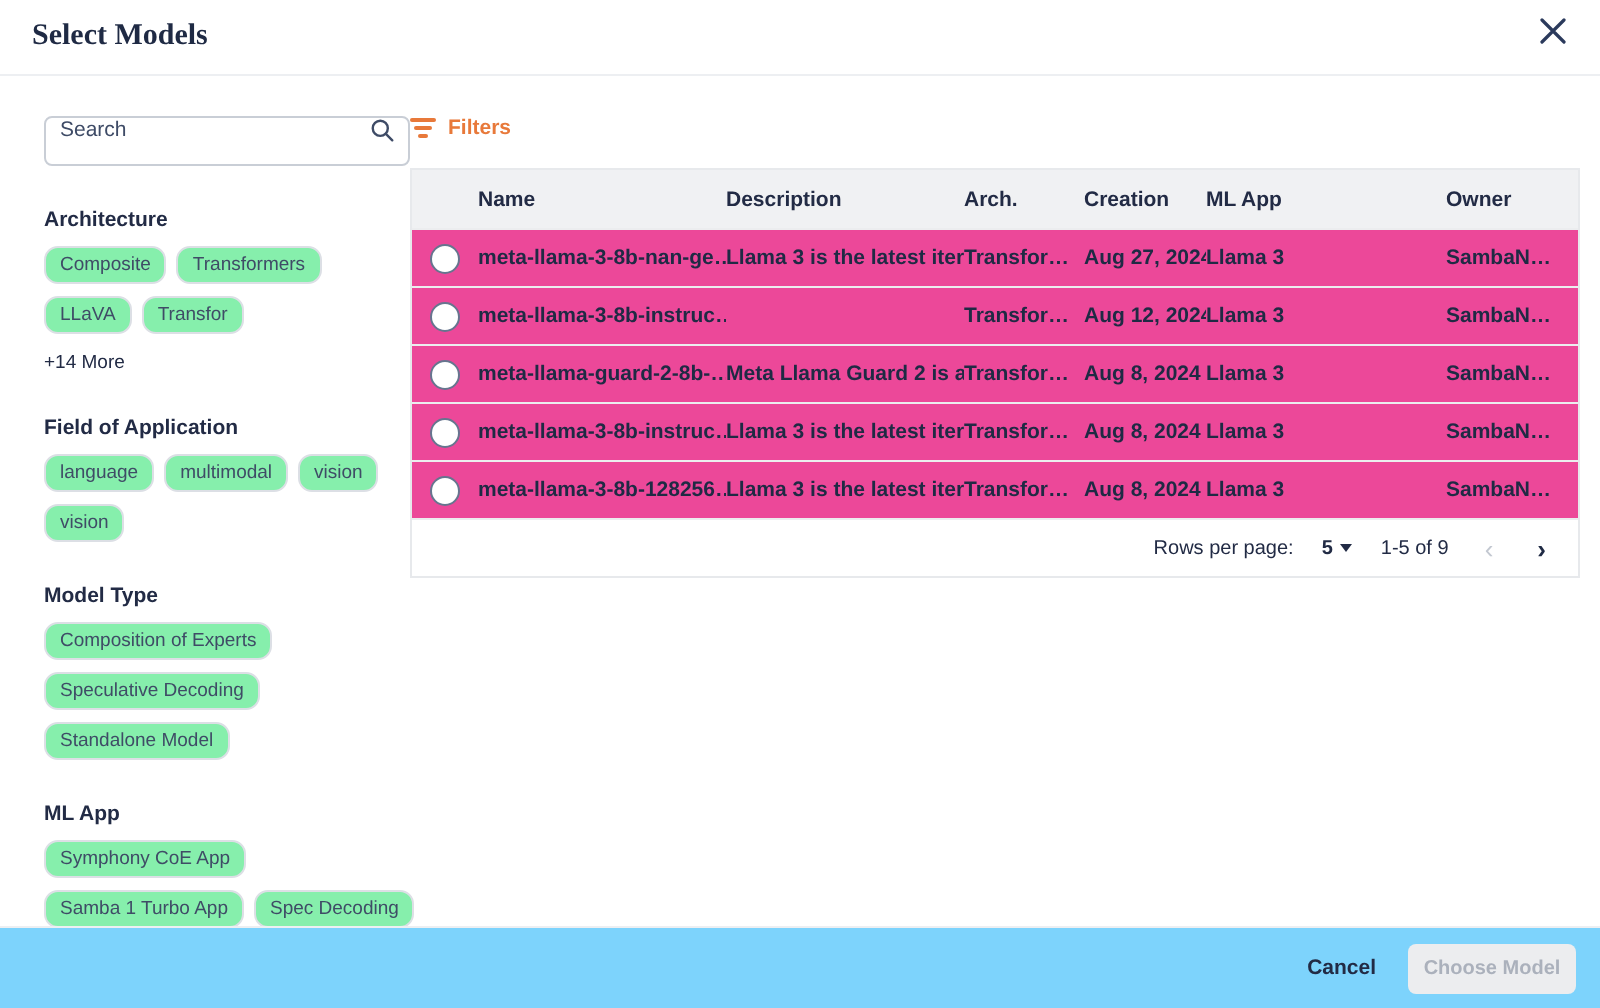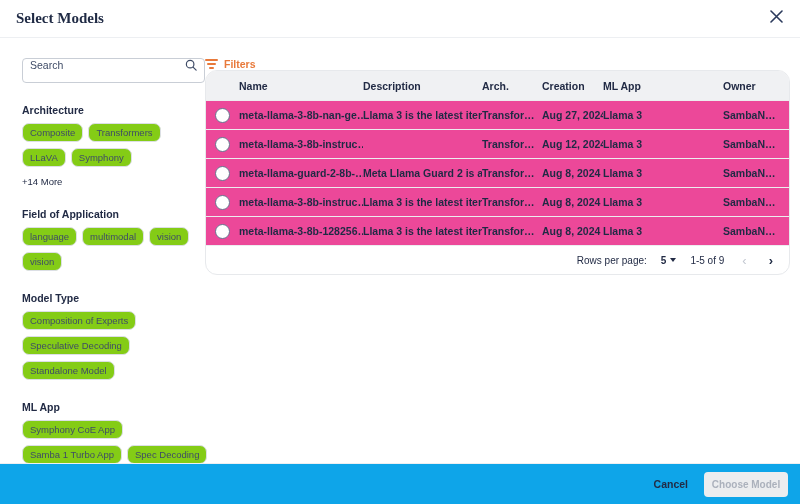--- a/index.html
+++ b/index.html
@@ -19,53 +19,53 @@
   .sidebar { width:205px; padding:20px 0 0 22px; flex-shrink:0; }
   .search-box { width:183px; height:25px; border:1px solid #C9CED6; border-radius:4px; display:flex; align-items:flex-start;
                 padding:0 7px; background:#fff; }
   .search-box input { border:none; outline:none; flex:1; font-size:10.5px; color:#222B45; font-family:inherit; background:transparent; }
   .search-box input::placeholder { color:#3E4B66; }
   .search-icon { width:12px; height:12px; flex-shrink:0; }
 
   .section { margin-top:21px; }
   .section-label { font-size:10.5px; font-weight:700; color:#222B45; }
   .chips { margin-top:7px; display:flex; flex-wrap:wrap; gap:6px 5px; width:186px; }
-  .chip { font-family:inherit; font-size:9.5px; color:#3F4C66; background:#84cc16; border:1px solid #DCDFE5;
+  .chip { font-family:inherit; font-size:9.5px; color:#3F4C66; background:#86efac; border:1px solid #DCDFE5;
           border-radius:7px; padding:3px 7px; cursor:pointer; white-space:nowrap; line-height:11px; }
   .chip.sel-filled { background:#E8793A; border-color:#E8793A; color:#fff; }
   .more-link { margin-top:9px; font-size:9.5px; color:#222B45; cursor:pointer; }
 
   
   .main { flex:1; padding:20px 10px 0 0; }
   .filters-btn { display:flex; align-items:center; gap:6px; background:none; border:none; cursor:pointer;
                  color:#E8793A; font-family:inherit; font-size:10.5px; font-weight:700; padding:0; }
   .filter-icon { display:inline-flex; flex-direction:column; align-items:center; gap:2px; width:13px; }
   .filter-icon i { display:block; height:2px; background:#E8793A; border-radius:1px; }
   .filter-icon i:nth-child(1){ width:13px; } .filter-icon i:nth-child(2){ width:9px; } .filter-icon i:nth-child(3){ width:5px; }
 
-  .table-card { border:1px solid #E7E9EC; border-radius:12px; overflow:hidden; background:#fff; }
+  .table-card { margin-top:14px; border:1px solid #E7E9EC; border-radius:0; overflow:hidden; background:#fff; }
   .tgrid { display:grid; grid-template-columns:33px 124px 119px 60px 61px 120px 1fr; align-items:center; }
   .thead { background:#F0F1F3; height:29px; }
   .thead .cell { font-size:10.5px; font-weight:700; color:#222B45; }
   .trow { height:29px; border-top:1px solid #ECEDEF; background:#ec4899; cursor:pointer; }
   .cell { font-size:10.5px; font-weight:600; color:#1F2A44; white-space:nowrap; overflow:hidden; padding-right:8px; }
   .c-radio { display:flex; justify-content:center; padding-right:0; }
   .radio { width:15px; height:15px; border:1.6px solid #66758F; border-radius:50%; background:#fff; display:inline-block; }
 
   .pagination { height:29px; border-top:1px solid #ECEDEF; display:flex; align-items:center; justify-content:flex-end;
                 gap:14px; padding-right:12px; font-size:10px; color:#222B45; }
   .rpp-select { display:flex; align-items:center; gap:4px; cursor:pointer; font-weight:600; }
   .caret-down { width:0; height:0; border-left:3.5px solid transparent; border-right:3.5px solid transparent; border-top:4px solid #222B45; display:inline-block; }
   .pg-btn { background:none; border:none; cursor:pointer; padding:0 4px; font-size:13px; font-family:inherit; line-height:1; }
   .pg-prev { color:#C3C8D1; }
   .pg-next { color:#1F2A44; font-weight:700; }
 
   
   .dlg-footer { position:absolute; left:0; right:0; bottom:0; height:41px; border-top:1px solid #EDEFF2;
-                display:flex; align-items:center; justify-content:flex-end; gap:16px; padding-right:12px; background:#0ea5e9; }
+                display:flex; align-items:center; justify-content:flex-end; gap:16px; padding-right:12px; background:#7dd3fc; }
   .cancel-btn { background:none; border:none; cursor:pointer; font-family:inherit; font-size:10.5px; font-weight:700; color:#222B45; }
   .choose-btn { width:84px; height:25px; border:none; border-radius:4px; background:#ECEDEF; color:#ABB1BC;
                 font-family:inherit; font-size:10px; font-weight:700; cursor:default; }
 </style>
 </head>
 <body>
 
 <div class="dialog">
 
   <div class="dlg-header">
@@ -87,21 +87,21 @@
           <line x1="9.4" y1="9.4" x2="13" y2="13" stroke="#3E4B66" stroke-width="1.4" stroke-linecap="round"></line>
         </svg>
       </div>
       <div id="filter-sections">
   <div class="section">
     <div class="section-label">Architecture</div>
     <div class="chips">
               <button class="chip">Composite</button>
               <button class="chip">Transformers</button>
               <button class="chip">LLaVA</button>
-              <button class="chip">Symphony</button>
+              <button class="chip">Transfor</button>
             </div>
     <div class="more-link">+14 More</div>
   </div>
 
   <div class="section">
     <div class="section-label">Field of Application</div>
     <div class="chips">
               <button class="chip">language</button>
               <button class="chip">multimodal</button>
               <button class="chip">vision</button>

